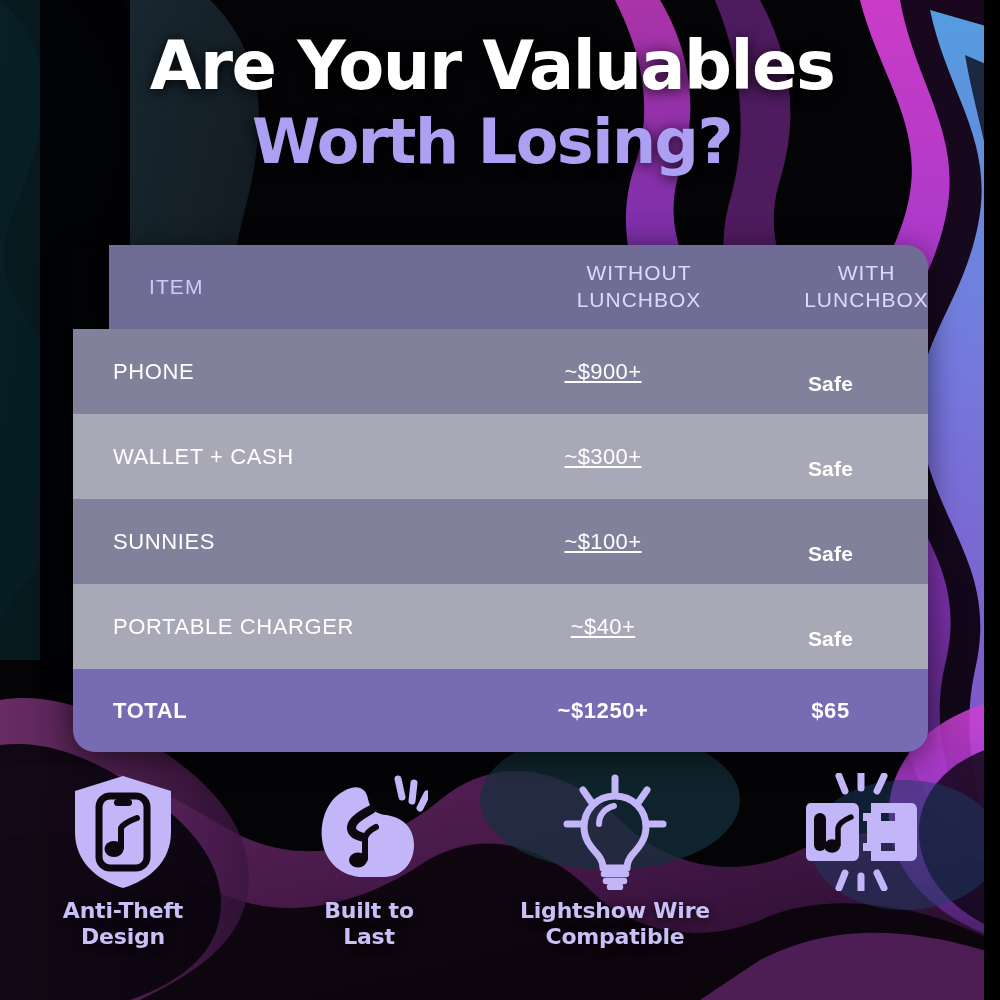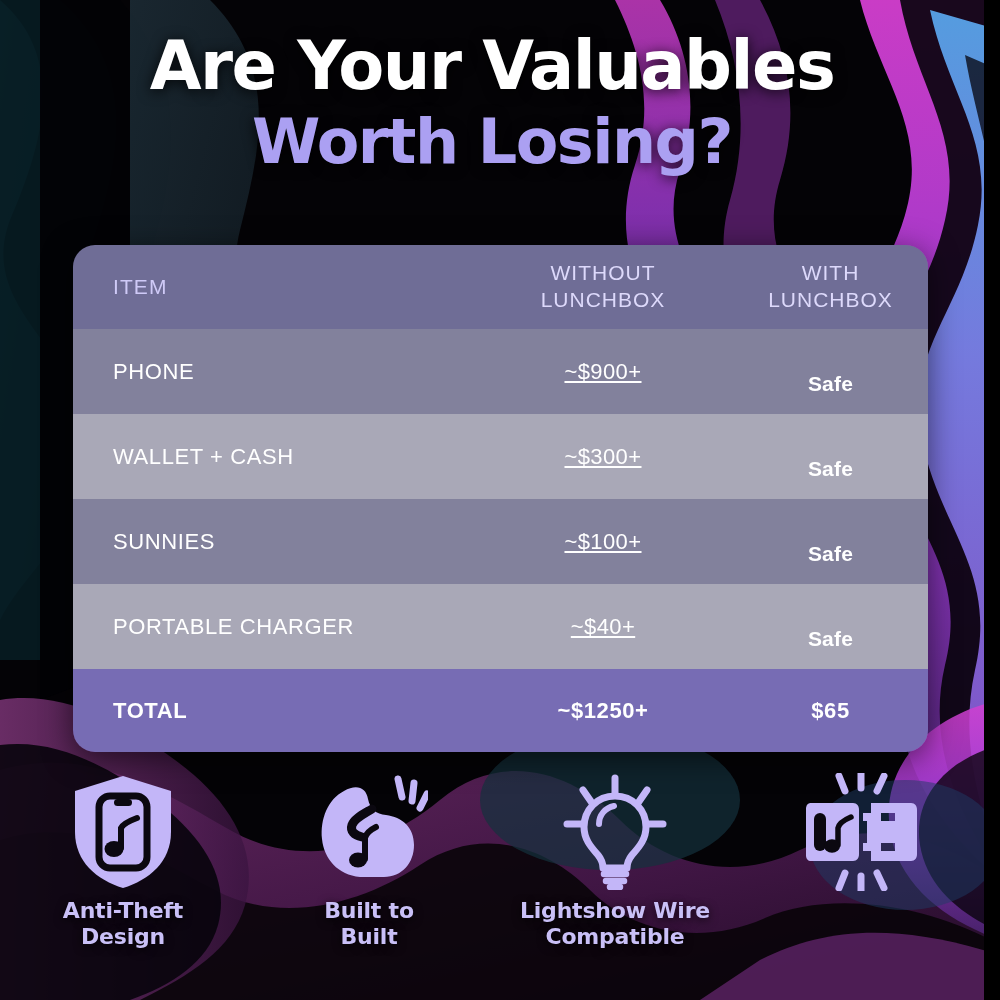--- a/index.html
+++ b/index.html
@@ -61,20 +61,21 @@
   }
 
   .c-item   { width:400px; padding-left:40px; text-align:left; }
   .c-mid    { width:260px; text-align:center; }
   .c-right  { width:195px; text-align:center; }
 
   
   .thead {
     background:#6f6d96;
     height:84px;
+    margin-left:36px;
   }
   .thead .c-item {
     color:#cfcaf7;
     font-size:21px;
     letter-spacing:1.1px;
   }
   .thead .c-mid,
   .thead .c-right {
     color:#ddd9fb;
     font-size:21px;
@@ -300,21 +301,21 @@
           <ellipse cx="48" cy="85" rx="9" ry="7.5" fill="#0b0810"></ellipse>
           <g stroke="#c3b6f8" stroke-width="7" stroke-linecap="round">
             <line x1="92" y1="22" x2="88" y2="4"></line>
             <line x1="102" y1="26" x2="104" y2="8"></line>
             <line x1="110" y1="33" x2="117" y2="19"></line>
           </g>
         </svg>
       </div>
       <div class="flabel">
         <span>Built to</span>
-        <span>Built</span>
+        <span>Last</span>
       </div>
     </div>
 
     <div class="feature">
       <div class="ficon">
         <svg width="112" height="116" viewBox="0 0 112 116">
           <g stroke="#c3b6f8" stroke-width="7" stroke-linecap="round" fill="none">
             <line x1="56" y1="4" x2="56" y2="20"></line>
             <line x1="24" y1="16" x2="33" y2="29"></line>
             <line x1="88" y1="16" x2="79" y2="29"></line>

